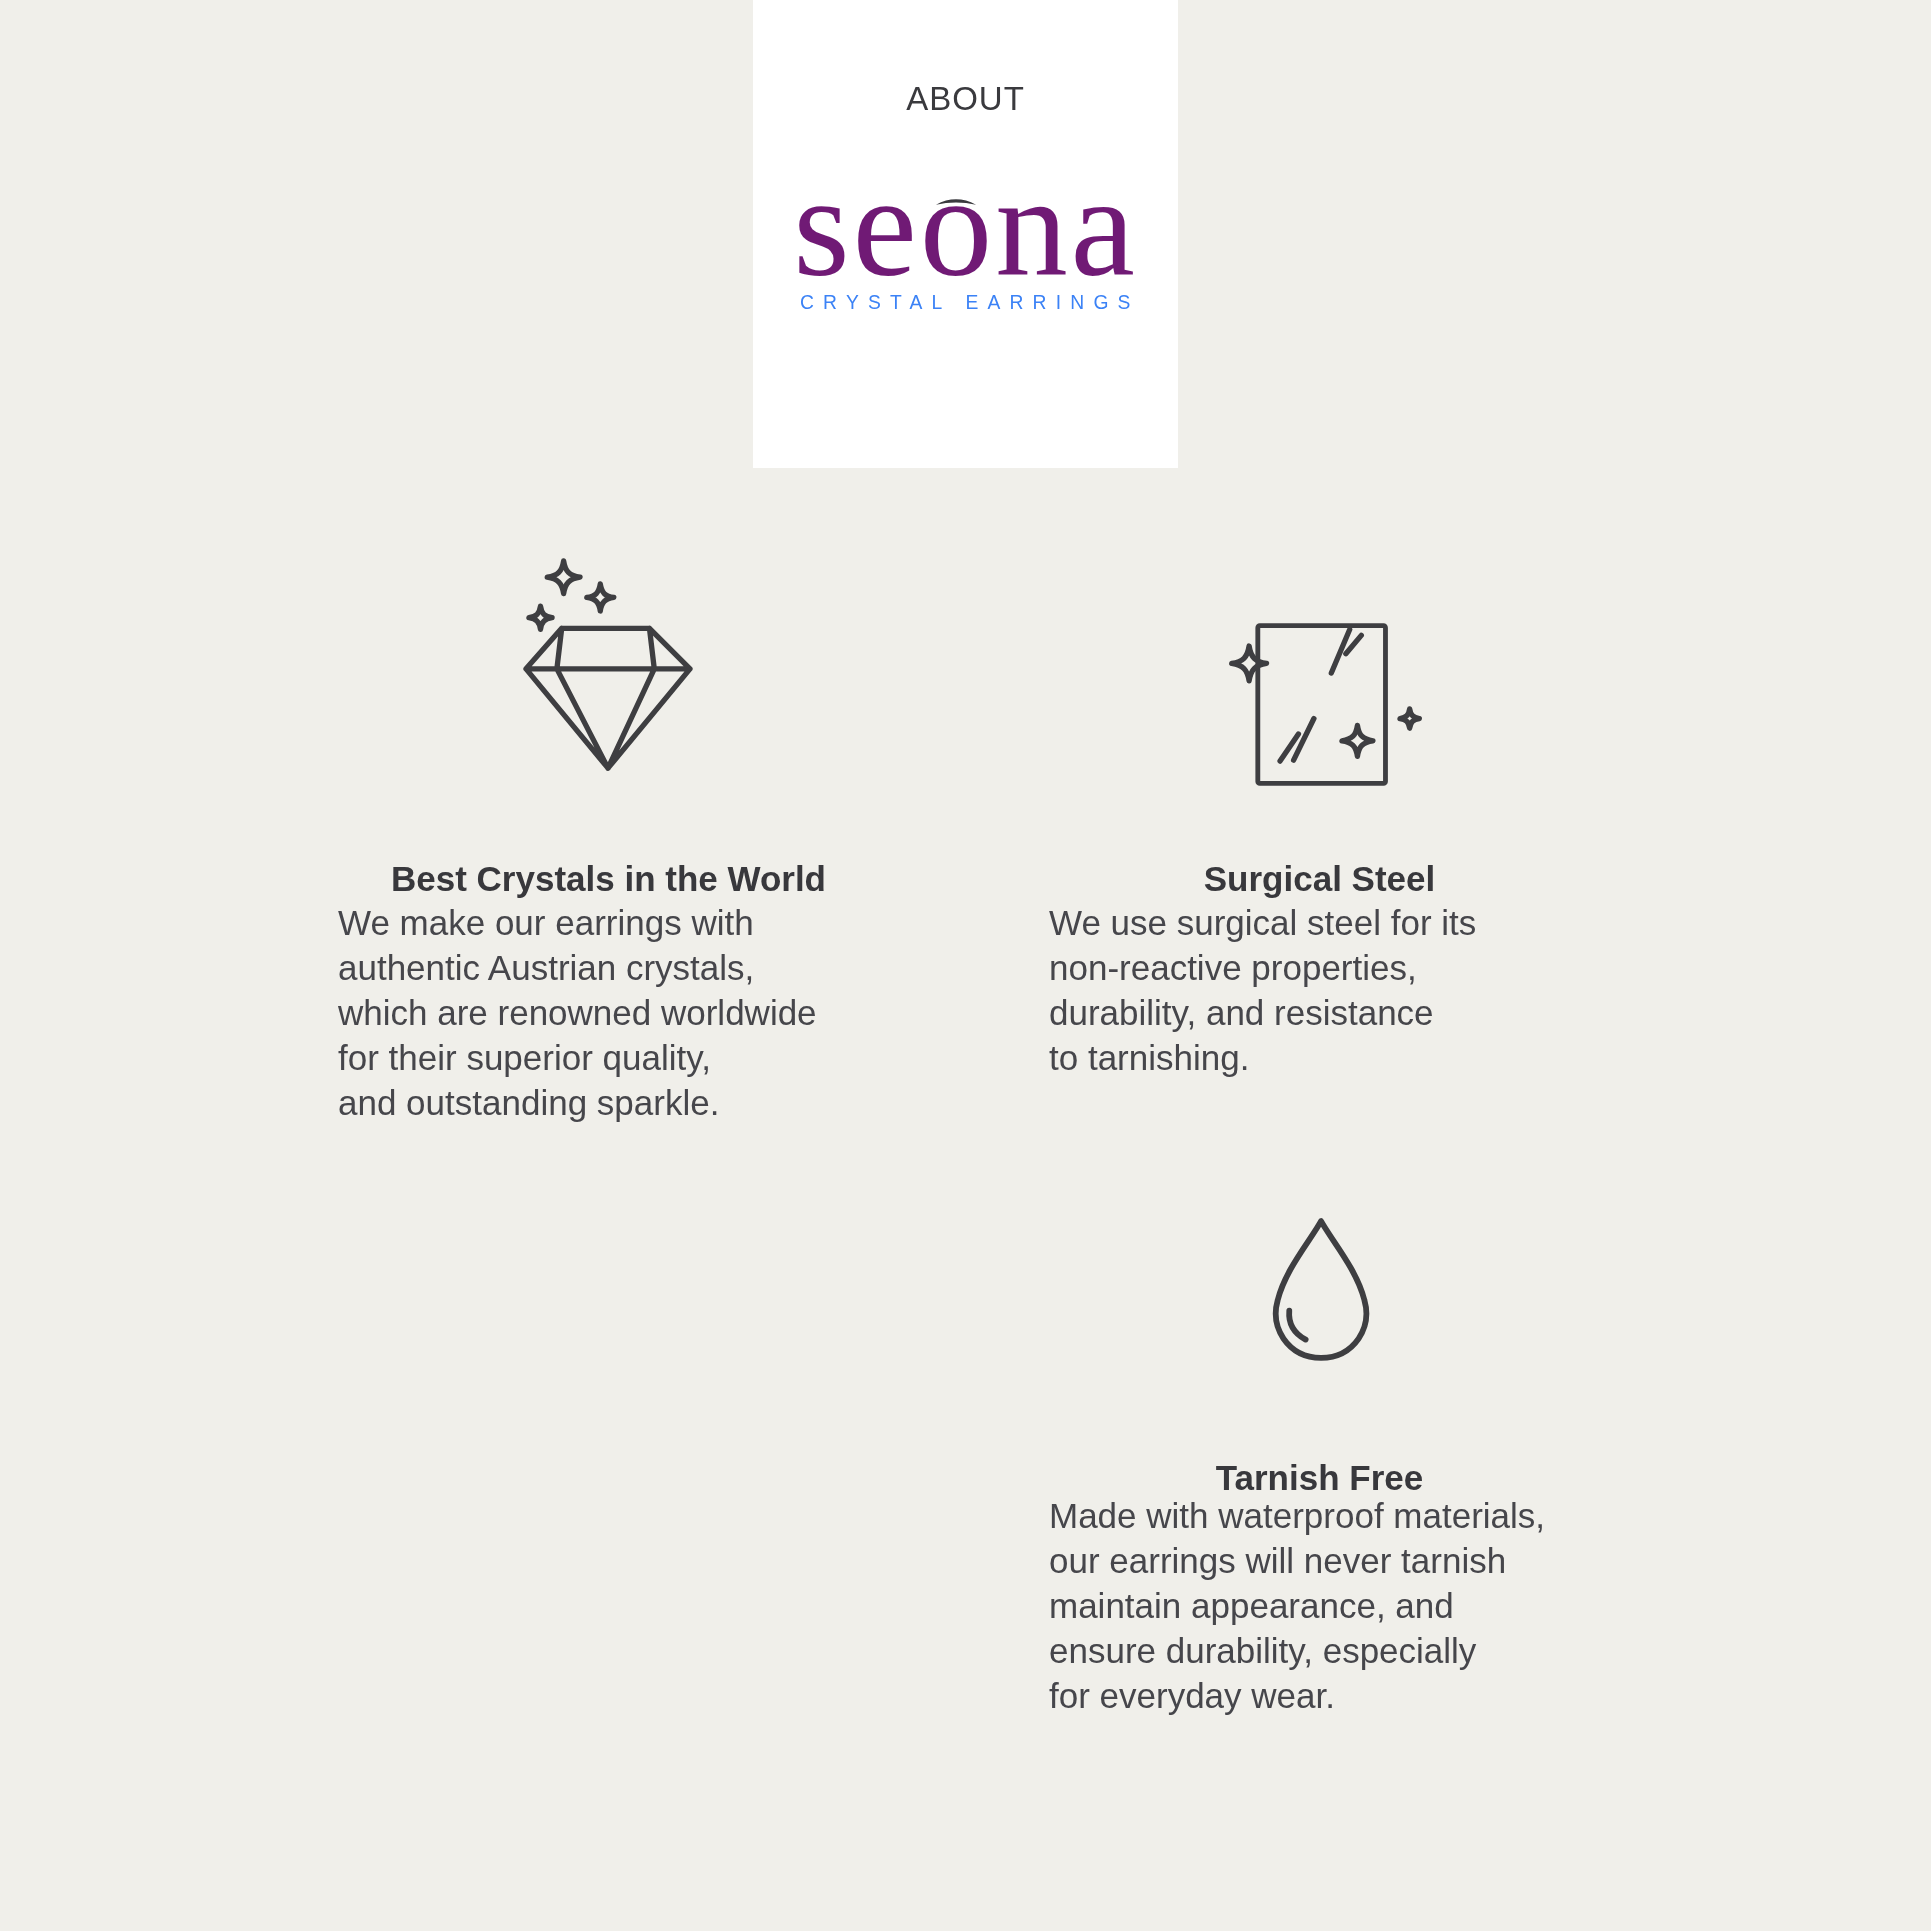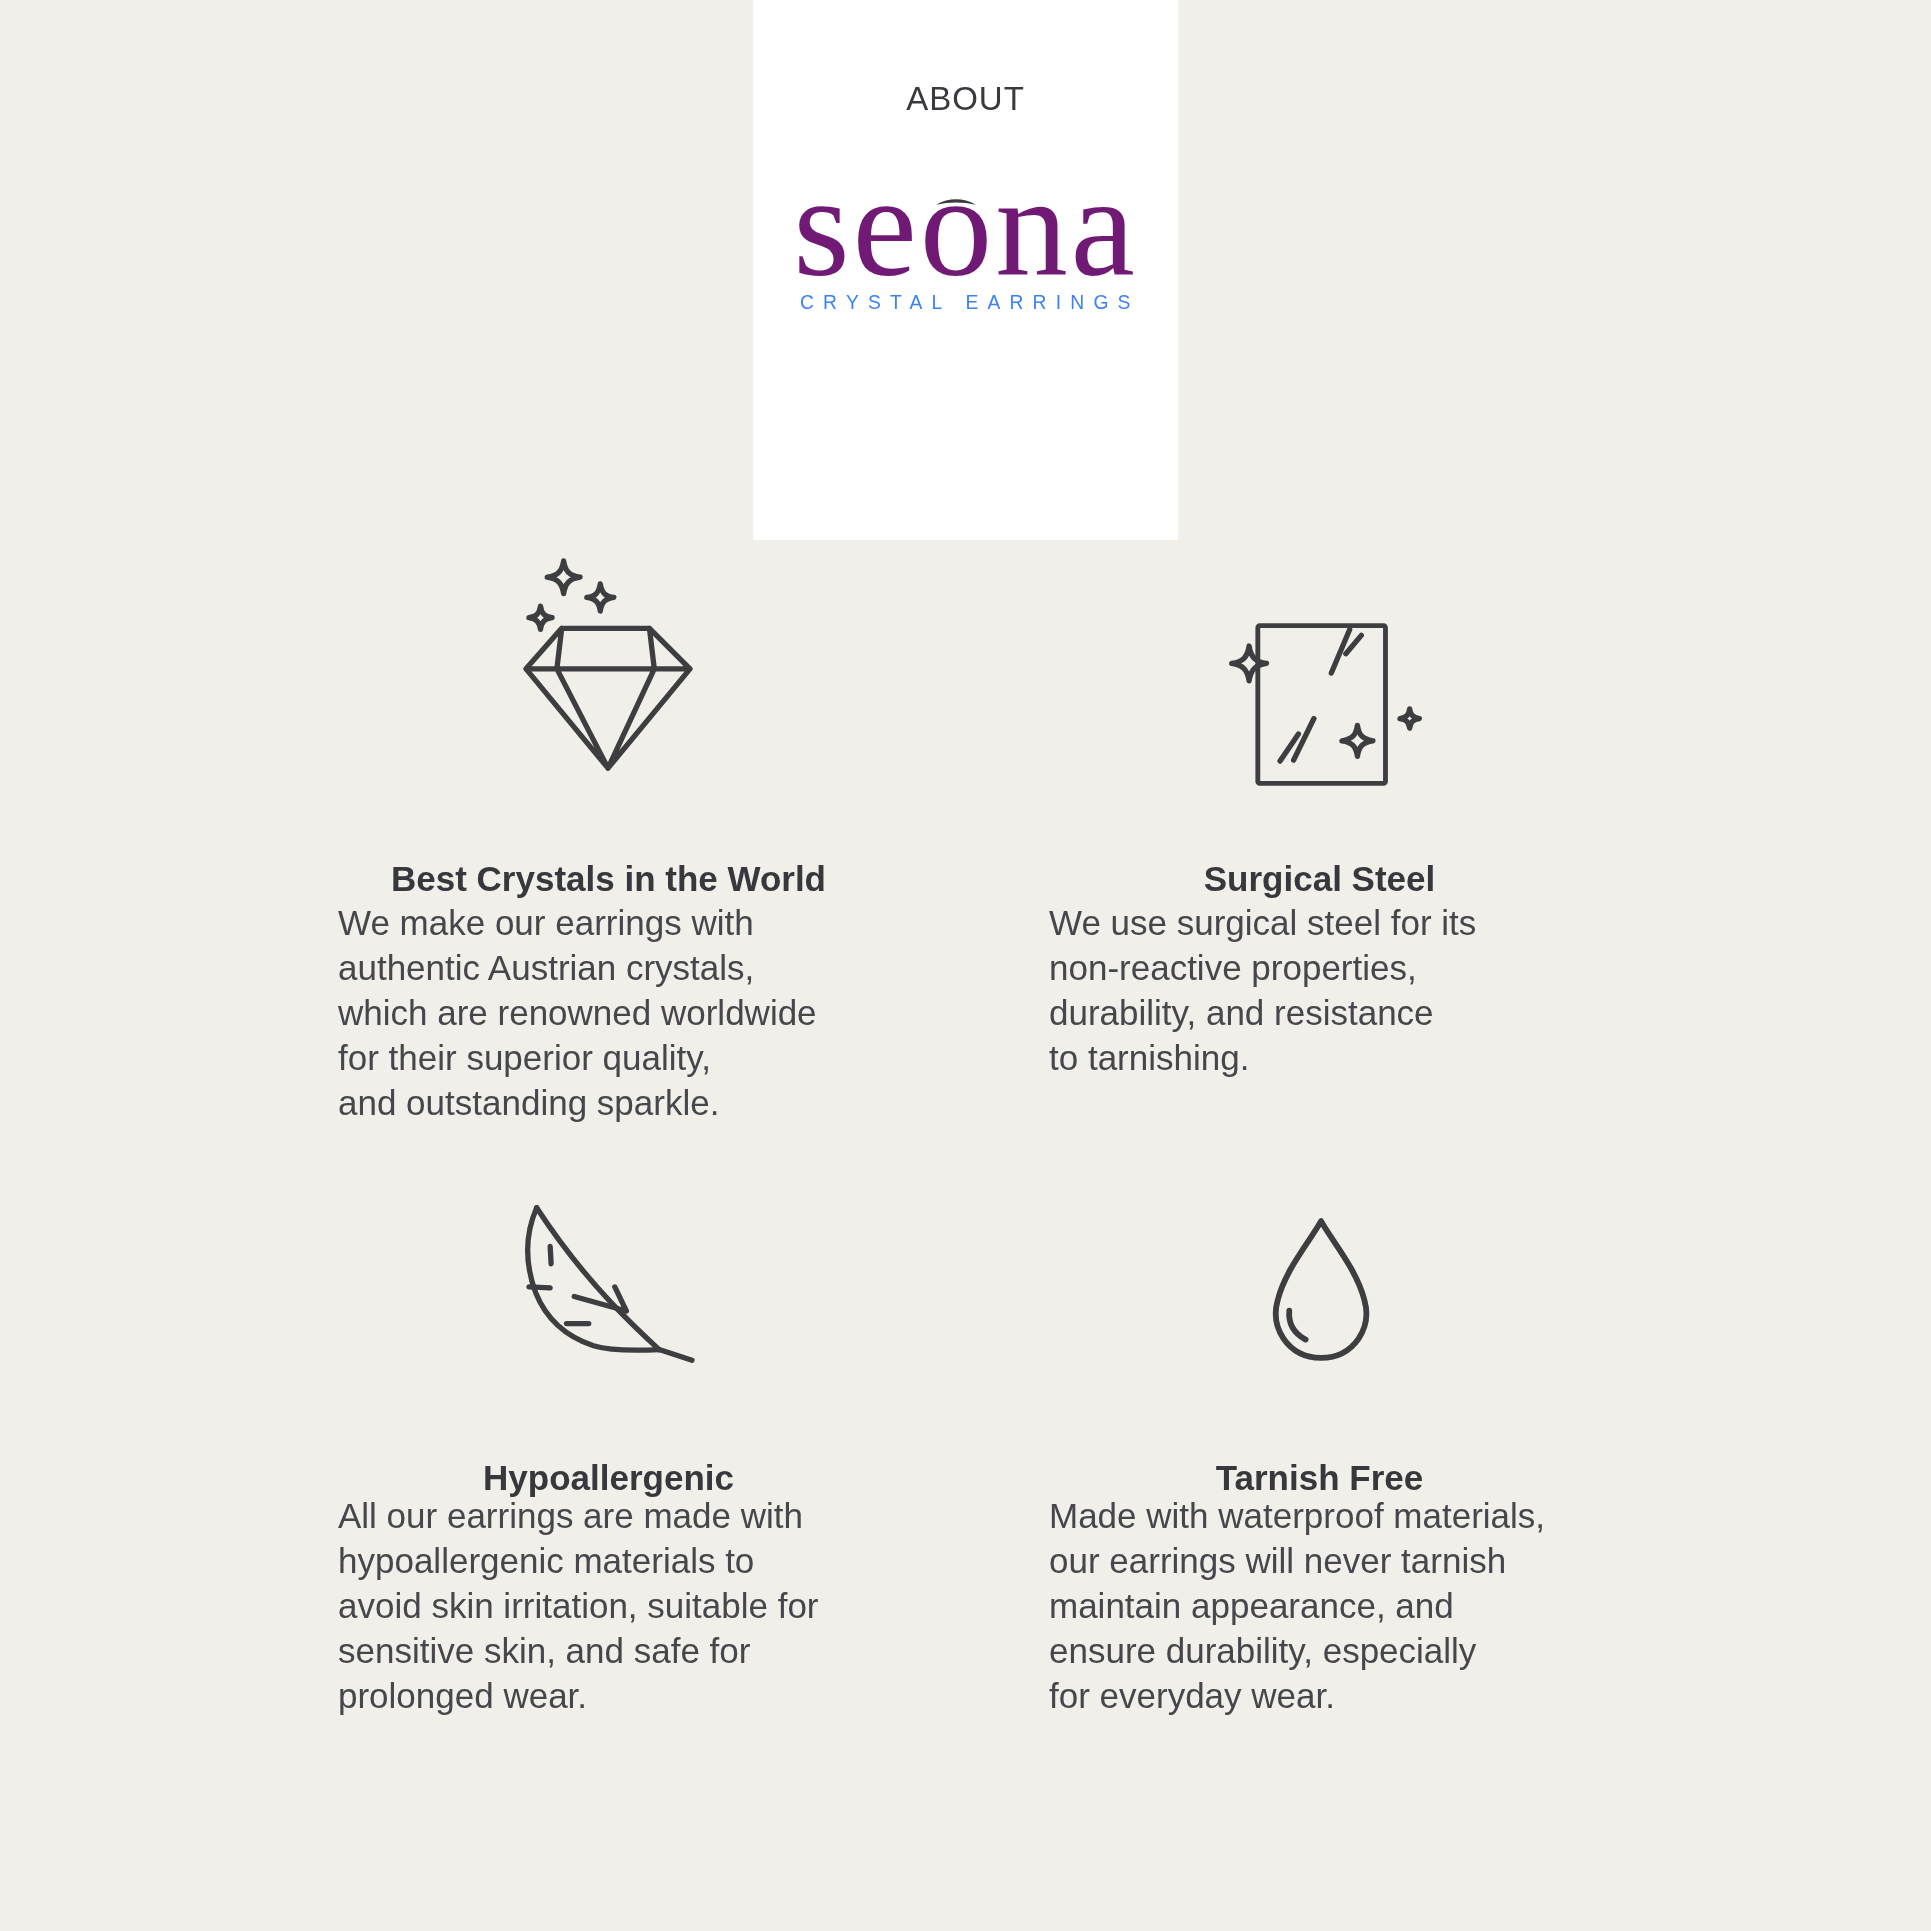--- a/index.html
+++ b/index.html
@@ -5,21 +5,21 @@
   html,body{margin:0;padding:0;}
   body{
     width:1931px;height:1931px;position:relative;
     font-family:"Liberation Sans",sans-serif;
   }
   .page{
     position:absolute;left:0;top:0;width:1931px;height:1931px;
     background:#f0efea;overflow:hidden;
   }
   .card{
-    position:absolute;left:753px;top:0;width:425px;height:540px;
+    position:absolute;left:753px;top:0;width:425px;height:468px;
     background:#ffffff;
   }
   .about-label{
     position:absolute;left:0;top:79px;width:100%;
     text-align:center;
     font-size:33px;line-height:39px;letter-spacing:1px;
     color:#3a3a3e;
   }
   .brand-logo{
     position:absolute;left:0;top:154px;width:100%;
@@ -106,34 +106,20 @@
       <path d="M189,94 C190,100.5 192.5,103 199,104 C192.5,105 190,107.5 189,114 C188,107.5 185.5,105 179,104 C185.5,103 188,100.5 189,94 Z"></path>
       <path d="M135,111 C136.6,121.4 140.4,125.4 151,127 C140.4,128.6 136.6,132.6 135,143 C133.4,132.6 129.6,128.6 119,127 C129.6,125.4 133.4,121.4 135,111 Z"></path>
     </svg>
     <h3 class="feature-title">Surgical Steel</h3>
     <p class="feature-body">We use surgical steel for its
 non-reactive properties,
 durability, and resistance
 to tarnishing.</p>
   </section>
 
-  <section class="feature f3">
-    <svg class="icon icon-feather" viewBox="-4 -4 180 170" aria-hidden="true">
-      <path d="M11,2 C1,25 -3,55 10,90 C20,115 40,135 70,145 C90,151 118,150 138,149"></path>
-      <path d="M11,2 C28,28 55,65 88,100 C106,119 126,138 138,149"></path>
-      <path d="M138,149 L172,160"></path>
-      <path d="M25,42 L26,60 M3,84 L25,85 M50,94 L104,109 M92,84 L104,109 M42,122 L65,122"></path>
-    </svg>
-    <h3 class="feature-title">Hypoallergenic</h3>
-    <p class="feature-body">All our earrings are made with
-hypoallergenic materials to
-avoid skin irritation, suitable for
-sensitive skin, and safe for
-prolonged wear.</p>
-  </section>
 
   <section class="feature f4">
     <svg class="icon icon-drop" viewBox="-4 -4 109 154" aria-hidden="true">
       <path d="M49,2 C38,22 12,52 4,84 C0,98 2,112 10,124 C19,137 33,144 49,144 C65,144 79,137 88,124 C96,112 98,98 94,84 C86,52 60,22 49,2 Z"></path>
       <path d="M16,95 C15,107 20,118 33,125"></path>
     </svg>
     <h3 class="feature-title">Tarnish Free</h3>
     <p class="feature-body">Made with waterproof materials,
 our earrings will never tarnish
 maintain appearance, and

